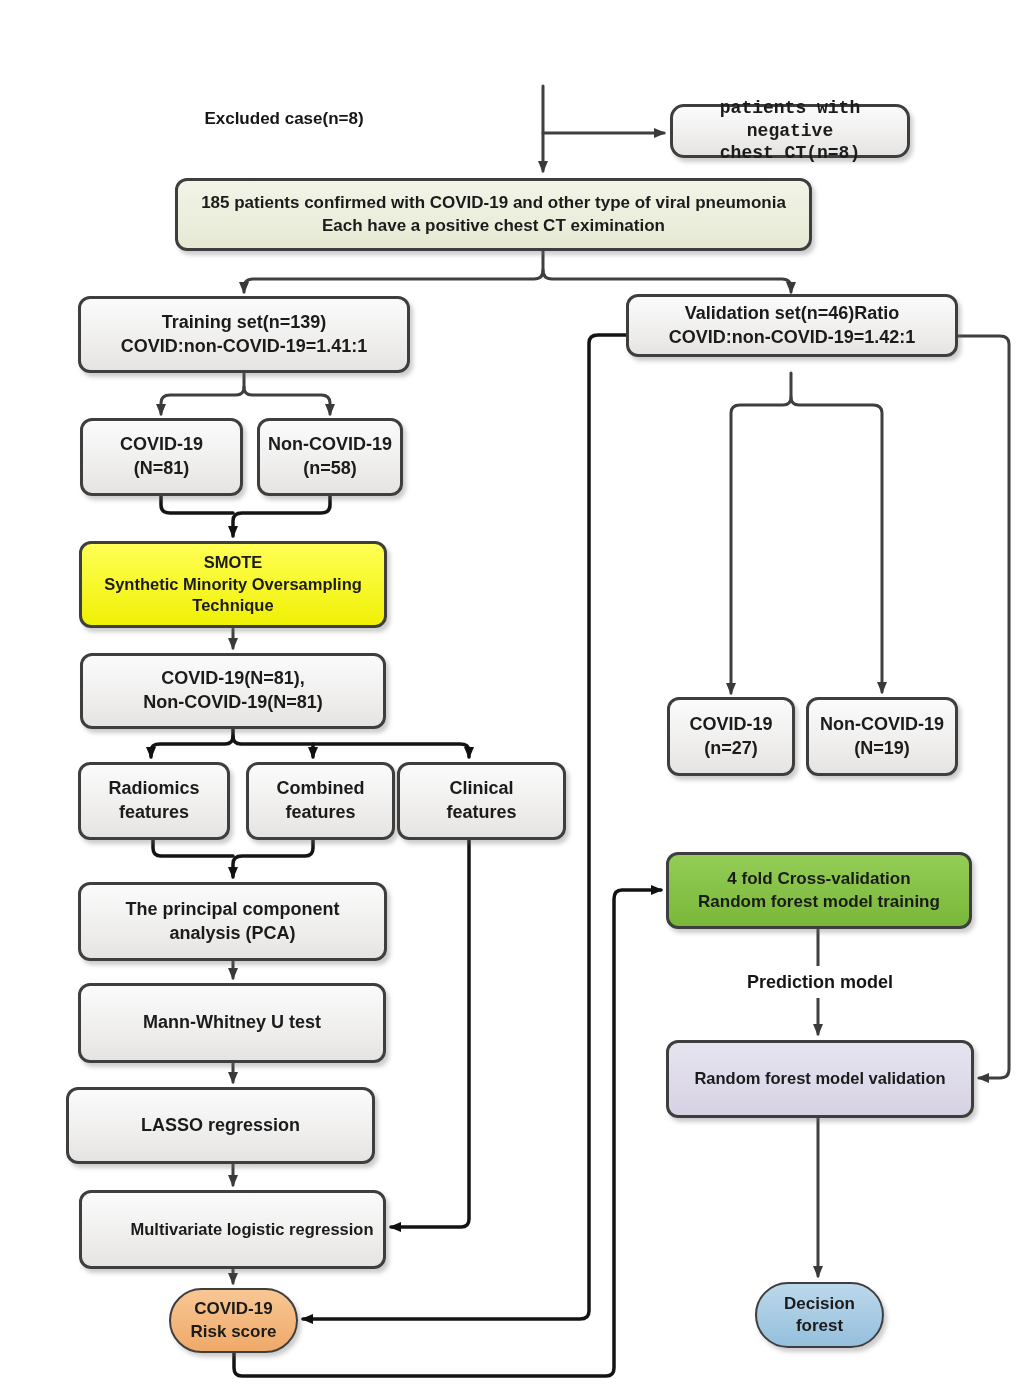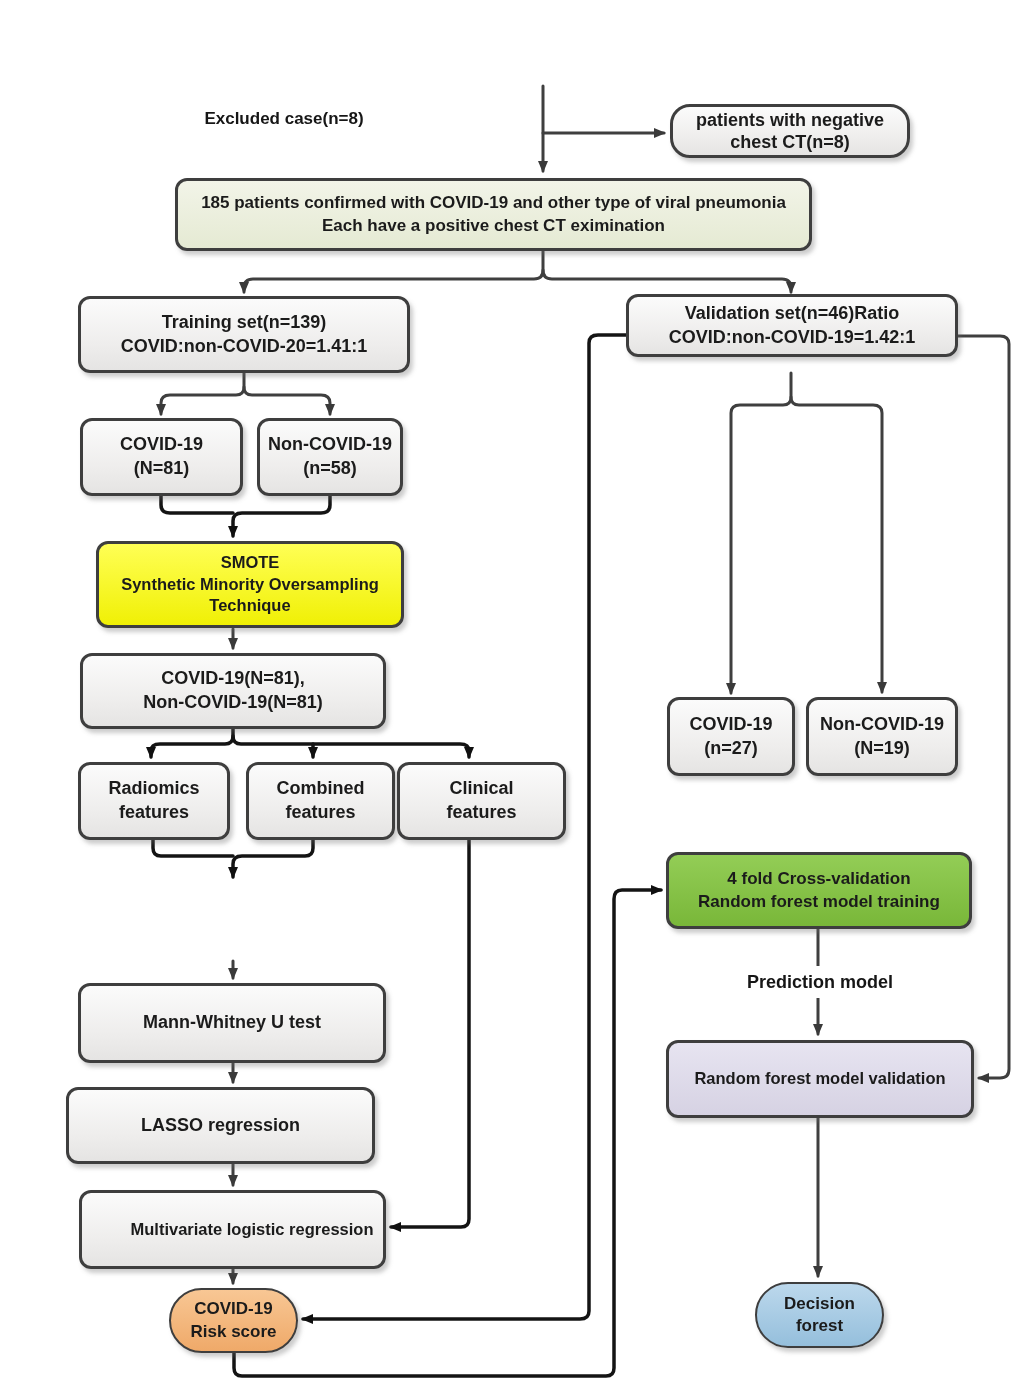--- a/index.html
+++ b/index.html
@@ -21,23 +21,23 @@
     display:flex;align-items:center;justify-content:center;
     text-align:center;
     font-weight:bold;
     color:#1b1b1b;
     white-space:pre-line;
     line-height:1.32;
     font-size:18px;
     padding:3px 6px;
     z-index:2;
   }
-  .serif{font-family:Liberation Sans, sans-serif;border-radius:20px;line-height:1.25;}
+  .serif{font-family:Liberation Mono, monospace;border-radius:14px;line-height:1.25;}
   .posct{background:linear-gradient(180deg,#f2f4e8,#e5ead3);font-size:17px;}
-  .yellow{background:linear-gradient(180deg,#ffff55,#f0f005);font-size:16.5px;padding:3px 1px;margin-left:17px;}
+  .yellow{background:linear-gradient(180deg,#ffff55,#f0f005);font-size:16.5px;padding:3px 1px;}
   .hlgreen{background:linear-gradient(180deg,#93cd56,#79b739);font-size:17px;}
   .hlpurple{background:linear-gradient(180deg,#e7e4f1,#d6d2e3);font-size:16.5px;}
   .orange{background:linear-gradient(180deg,#f8c794,#efa969);border-radius:33px;font-size:17px;border-width:2.5px;}
   .blue{background:linear-gradient(180deg,#bcd8ec,#95bfdc);border-radius:33px;font-size:17px;border-width:2.5px;}
   .plain{
     position:absolute;border:none;background:transparent;box-shadow:none;
     display:flex;align-items:center;justify-content:center;
     font-weight:bold;color:#161616;font-size:17px;z-index:2;
   }
   .mask{background:#ffffff;}
@@ -92,21 +92,21 @@
 
   <div class="plain" style="left:195px;top:106px;width:178px;height:26px">Excluded case(n=8)</div>
 
   <div class="node serif" style="left:670px;top:104px;width:240px;height:54px">patients with negative
 chest CT(n=8)</div>
 
   <div class="node posct" style="left:175px;top:178px;width:637px;height:73px">185 patients confirmed with COVID-19 and other type of viral pneumonia
 Each have a positive chest CT eximination</div>
 
   <div class="node" style="left:78px;top:296px;width:332px;height:77px">Training set(n=139)
-COVID:non-COVID-20=1.41:1</div>
+COVID:non-COVID-19=1.41:1</div>
 
   <div class="node" style="left:626px;top:294px;width:332px;height:63px">Validation set(n=46)Ratio
 COVID:non-COVID-19=1.42:1</div>
 
   <div class="node" style="left:80px;top:418px;width:163px;height:78px">COVID-19
 (N=81)</div>
 
   <div class="node" style="left:257px;top:418px;width:146px;height:78px">Non-COVID-19
 (n=58)</div>
 
@@ -119,20 +119,22 @@
 
   <div class="node" style="left:78px;top:762px;width:152px;height:78px">Radiomics
 features</div>
 
   <div class="node" style="left:246px;top:762px;width:149px;height:78px">Combined
 features</div>
 
   <div class="node" style="left:397px;top:762px;width:169px;height:78px">Clinical
 features</div>
 
+  <div class="node" style="left:78px;top:882px;width:309px;height:79px">The principal component
+analysis (PCA)</div>
 
   <div class="node" style="left:78px;top:983px;width:308px;height:80px">Mann-Whitney U test</div>
 
   <div class="node" style="left:66px;top:1087px;width:309px;height:77px">LASSO regression</div>
 
   <div class="node fs16" style="left:79px;top:1190px;width:307px;height:79px">Multivariate logistic regression</div>
 
   <div class="node orange" style="left:169px;top:1288px;width:129px;height:65px">COVID-19
 Risk score</div>
 

